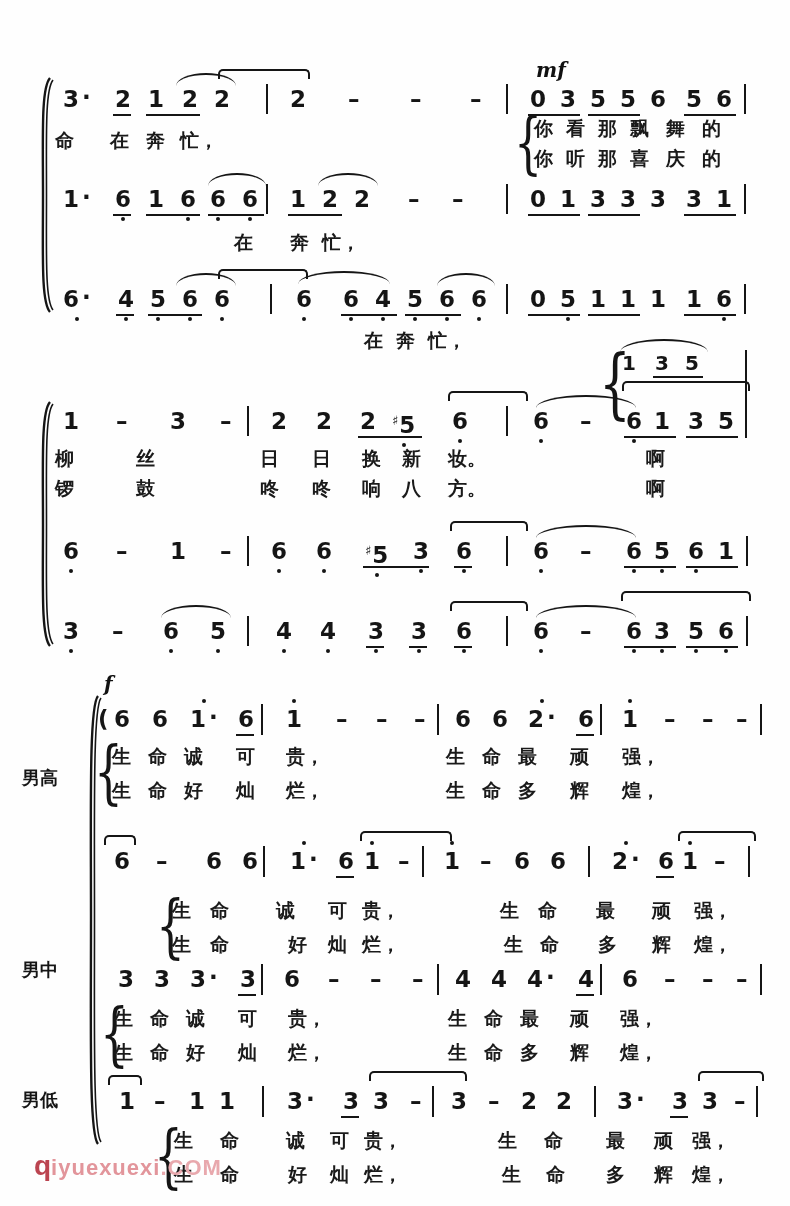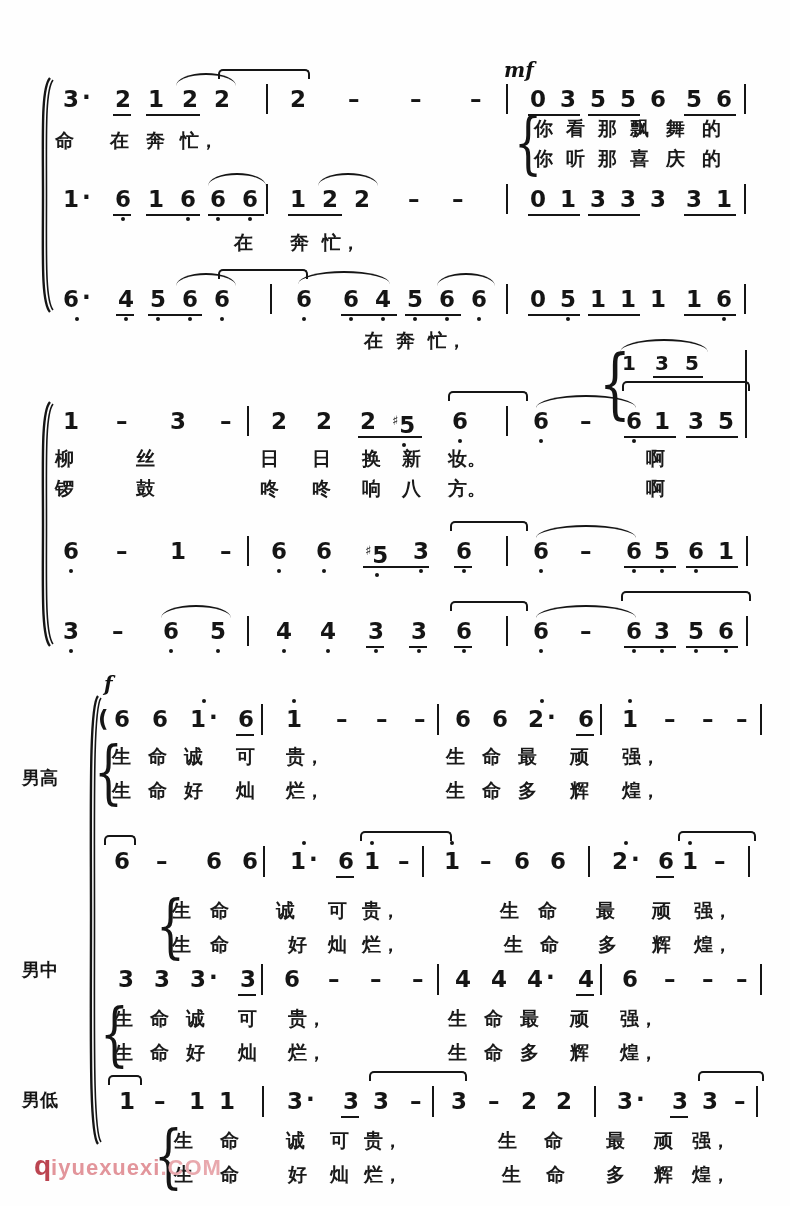--- a/index.html
+++ b/index.html
@@ -49,21 +49,21 @@
           <path d="M14,2 C5,12 7,62 7,124 C7,186 5,236 14,246" fill="none" stroke="#151515" stroke-width="2.4"></path>
           <path d="M17,4 C9,14 10.5,62 10.5,124 C10.5,186 9,234 17,244" fill="none" stroke="#151515" stroke-width="1.6"></path>
         </svg></div>
       <div class="sysbrace" style="left: 84px; top: 694px;"><svg width="18" height="452" viewBox="0 0 18 452">
           <path d="M14,2 C5,12 7,113 7,226 C7,339 5,440 14,450" fill="none" stroke="#151515" stroke-width="2.4"></path>
           <path d="M17,4 C9,14 10.5,113 10.5,226 C10.5,339 9,438 17,448" fill="none" stroke="#151515" stroke-width="1.6"></path>
         </svg></div>
       <div class="lbl" style="left: 22px; top: 766px;">男高</div>
       <div class="lbl" style="left: 22px; top: 958px;">男中</div>
       <div class="lbl" style="left: 22px; top: 1088px;">男低</div>
-      <div class="dyn" style="left: 504px; top: 58px;">mf</div>
+      <div class="dyn" style="left: 536px; top: 58px;">mf</div>
       <div class="dyn" style="left: 104px; top: 672px;">f</div>
       <div class="cbrace" style="left: 514px; top: 112px; font-size: 68px; line-height: 62px; transform: scaleX(0.65);">{</div>
       <div class="cbrace" style="left: 599px; top: 348px; font-size: 77px; line-height: 70px; transform: scaleX(0.65);">{</div>
       <div class="cbrace" style="left: 94px; top: 740px; font-size: 70px; line-height: 64px; transform: scaleX(0.65);">{</div>
       <div class="cbrace" style="left: 156px; top: 894px; font-size: 70px; line-height: 64px; transform: scaleX(0.65);">{</div>
       <div class="cbrace" style="left: 100px; top: 1002px; font-size: 70px; line-height: 64px; transform: scaleX(0.65);">{</div>
       <div class="cbrace" style="left: 154px; top: 1124px; font-size: 70px; line-height: 64px; transform: scaleX(0.65);">{</div>
       <div class="line" style="top: 86px;">
         <span class="tok" style="left: 63px;">3<span class="aug">·</span></span>
         <div class="beam" style="left: 113px; width: 18px;"></div>

